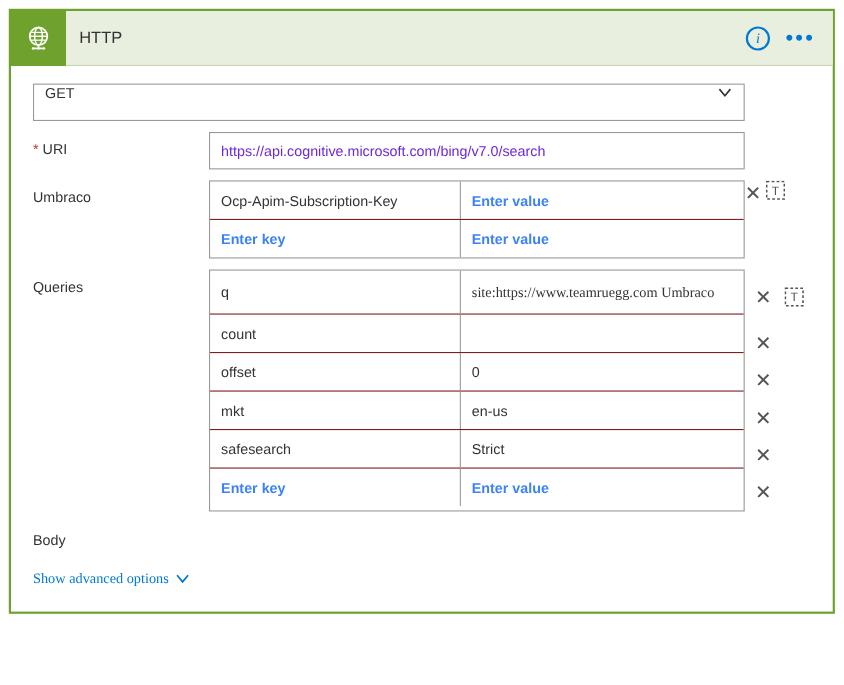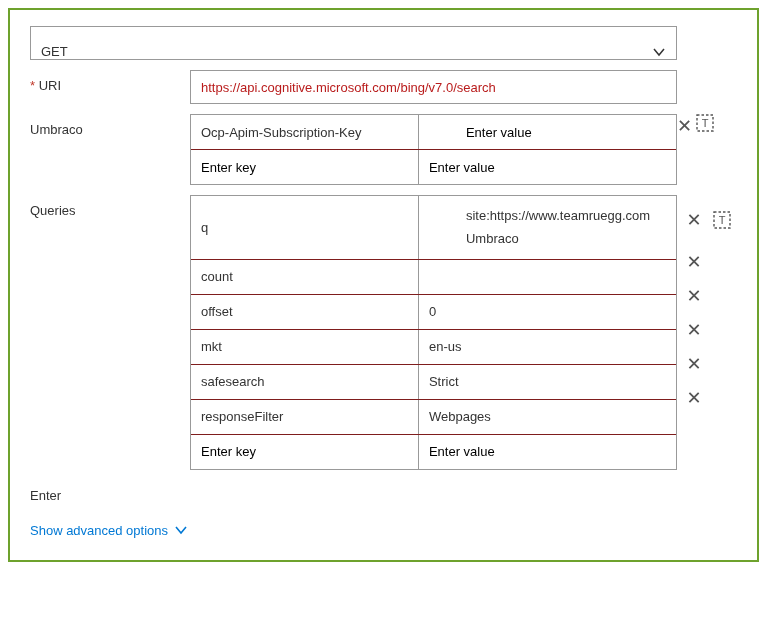--- a/index.html
+++ b/index.html
@@ -86,47 +86,47 @@
     justify-content: flex-start;
     gap: 10px;
     padding-left: 8px;
     padding-top: 6px;
   }
   .row-icons.empty { width:60px; }
   .select {
     border: 1px solid #999;
     height: 34px;
     display: flex;
-    align-items: flex-end;
+    align-items: flex-start;
     padding: 0 10px;
     justify-content: space-between;
     background:#fff;
   }
   .textbox {
     border: 1px solid #999;
     height: 34px;
     display: flex;
     align-items: center;
     padding: 0 10px;
     background:#fff;
-    color:#b91c1c;
-  }
-  .placeholder { color: #000000; }
+    color:#6d28d9;
+  }
+  .placeholder { color: #3b82f6; font-weight: bold; }
   .kv-cell {
     padding: 7px 10px;
     min-height: 34px;
     display: flex;
     align-items: center;
   }
   .kv-key {
     width: 47%;
     border-right: 1px solid #999;
   }
   .kv-val { flex:1; }
-  .kv-val.tall { align-items: flex-start; padding-top:8px; padding-bottom:8px; line-height:1.8; }
+  .kv-val.tall { align-items: flex-start; padding-top:8px; padding-bottom:8px; line-height:1.8;font-family:Liberation Serif, serif; }
   .x-icon {
     font-size: 18px;
     color: #555;
     cursor: pointer;
     width: 18px;
     text-align: center;
   }
   .switch-icon {
     width: 18px; height:18px;
     display:inline-block;
@@ -137,37 +137,59 @@
     display:inline-block;
   }
   .chevron svg{display:block;}
   .adv {
     color:#0078d4;
     padding-top: 10px;
     display:flex;
     align-items:center;
     gap:6px;
     cursor:pointer;
+    font-family:Liberation Serif, serif;
   }
   .kv-outer-row .kv-row-inner{
     flex:1;
     display:flex;
     border-top:1px solid #7f1d1d;
   }
-  .kv-outer-row:first-child .kv-row-inner{ border-top:none;gap:37px; }
+  .kv-outer-row:first-child .kv-row-inner{ border-top:none; }
   .kv-wrap{
     flex:1;
     border:1px solid #999;
   }
 </style>
 </head>
 <body>
 
 <div class="card">
 
+  <div class="card-header">
+    <div class="icon-box">
+      <svg width="28" height="28" viewBox="0 0 28 28">
+        <circle cx="14" cy="12" r="8" fill="none" stroke="#fff" stroke-width="1.6"></circle>
+        <ellipse cx="14" cy="12" rx="3.5" ry="8" fill="none" stroke="#fff" stroke-width="1.3"></ellipse>
+        <line x1="6" y1="12" x2="22" y2="12" stroke="#fff" stroke-width="1.3"></line>
+        <line x1="7.5" y1="8.5" x2="20.5" y2="8.5" stroke="#fff" stroke-width="1.1"></line>
+        <line x1="7.5" y1="15.5" x2="20.5" y2="15.5" stroke="#fff" stroke-width="1.1"></line>
+        <line x1="14" y1="20" x2="14" y2="23" stroke="#fff" stroke-width="1.6"></line>
+        <line x1="9" y1="23" x2="19" y2="23" stroke="#fff" stroke-width="1.6"></line>
+        <circle cx="9" cy="23" r="1.1" fill="#fff"></circle>
+        <circle cx="14" cy="23" r="1.1" fill="#fff"></circle>
+        <circle cx="19" cy="23" r="1.1" fill="#fff"></circle>
+      </svg>
+    </div>
+    <div class="title">HTTP</div>
+    <div class="actions">
+      <div class="info-circle">i</div>
+      <div class="dots">•••</div>
+    </div>
+  </div>
 
   <div class="card-body">
 
     <div class="row">
       <div class="row-content">
         <div class="select">
           <span>GET</span>
           <span class="chevron">
             <svg viewBox="0 0 14 14">
                 <polyline points="2,4 7,10 12,4" fill="none" stroke="#333" stroke-width="1.5"></polyline>
@@ -269,30 +291,20 @@
                 </div>
           </div>
             </div>
           <div class="kv-outer-row">
               <div class="kv-row-inner">
             <div class="kv-cell kv-key">
                   <span>safesearch</span>
                 </div>
             <div class="kv-cell kv-val">
                   <span>Strict</span>
-                </div>
-          </div>
-            </div>
-          <div class="kv-outer-row">
-              <div class="kv-row-inner">
-            <div class="kv-cell kv-key">
-                  <span>responseFilter</span>
-                </div>
-            <div class="kv-cell kv-val">
-                  <span>Webpages</span>
                 </div>
           </div>
             </div>
           <div class="kv-outer-row">
               <div class="kv-row-inner">
             <div class="kv-cell kv-key placeholder">
                   <span>Enter key</span>
                 </div>
             <div class="kv-cell kv-val placeholder">
                   <span>Enter value</span>
@@ -323,21 +335,21 @@
               <span class="x-icon">✕</span>
             </div>
           <div style="height:34px; display:flex; align-items:center; padding-left:8px;">
               <span class="x-icon">✕</span>
             </div>
         </div>
       </div>
     </div>
 
     <div class="row">
-      <div class="row-label">Enter</div>
+      <div class="row-label">Body</div>
       <div class="row-icons empty"></div>
     </div>
 
     <div class="adv">
       <span>Show advanced options</span>
       <span class="chevron">
         <svg viewBox="0 0 14 14">
             <polyline points="2,4 7,10 12,4" fill="none" stroke="#0078d4" stroke-width="1.6"></polyline>
           </svg>
       </span>

